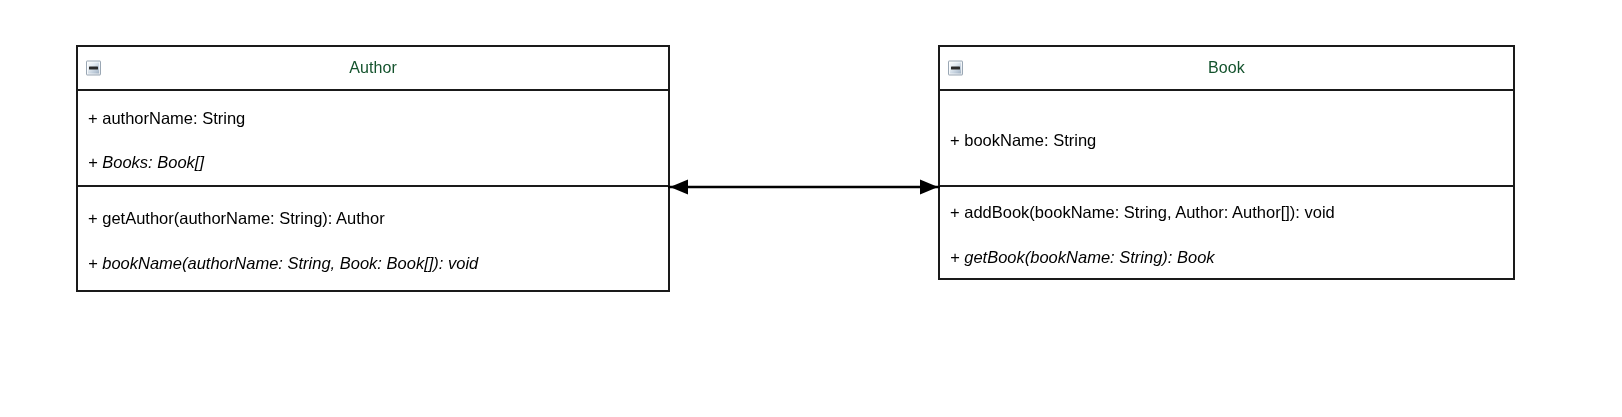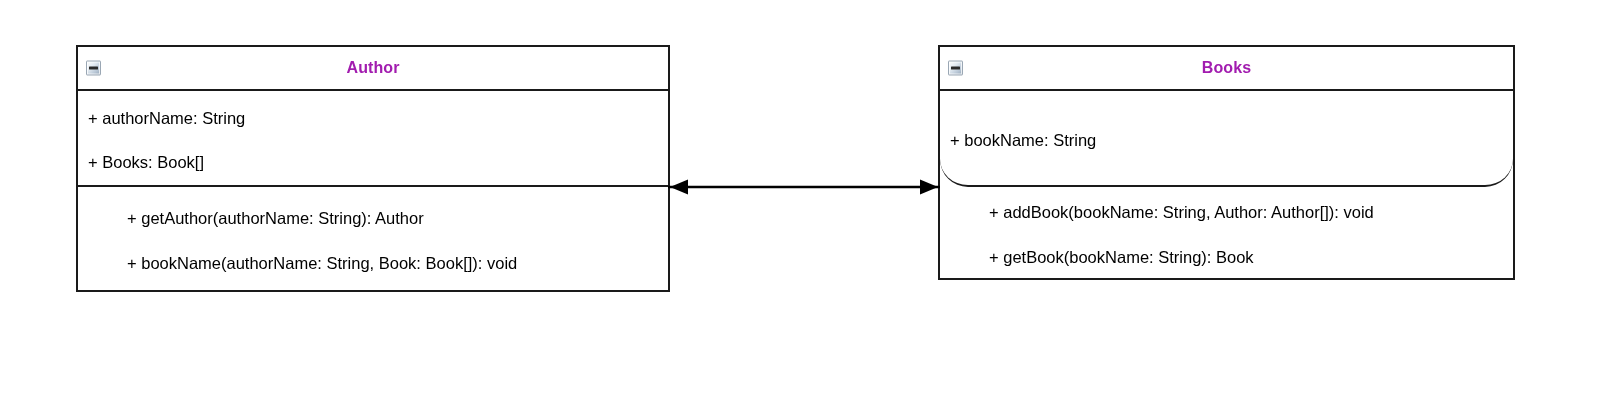--- a/index.html
+++ b/index.html
@@ -41,24 +41,24 @@
     height: 44px;
     border-bottom: 2px solid #1a1a1a;
     display: flex;
     align-items: center;
     justify-content: center;
     flex: none;
   }
 
   .class-title {
     font-size: 16px;
-    font-weight: bold;
+    font-weight: normal;
     letter-spacing: 0.1px;
     line-height: 1;
-    color: #a21caf;
+    color: #14532d;
   }
 
   
   .collapse-btn {
     position: absolute;
     left: 8px;
     top: 50%;
     transform: translateY(-50%);
     width: 15px;
     height: 15px;
@@ -85,32 +85,32 @@
     display: flex;
     flex-direction: column;
     justify-content: center;
   }
   .class-section.attributes {
     border-bottom: 2px solid #1a1a1a;
     flex: none;
   }
   .class-section.operations {
     flex: 1 1 auto;
-    margin-left: 39px;
   }
 
   .member-row {
     font-size: 16.5px;
     line-height: 1;
     color: #000000;
     white-space: nowrap;
     padding: 0 10px;
   }
   .member-row + .member-row {
     margin-top: 28px;
+    font-style: italic;
   }
 
   
   .connector {
     position: absolute;
     pointer-events: none;
   }
   .connector svg { display: block; overflow: visible; }
 </style>
 </head>
@@ -137,24 +137,24 @@
       <div class="member-row">+ bookName(authorName: String, Book: Book[]): void</div>
     </div>
   </div>
 
   <div class="uml-class" id="class-book" style="left:938px; top:45px; width:577px; height:235px;">
 
     <div class="class-header">
       <span class="collapse-btn">
         <span class="minus-glyph"></span>
       </span>
-      <span class="class-title">Books</span>
+      <span class="class-title">Book</span>
     </div>
 
-    <div class="class-section attributes" style="height:96px;border-radius:28px;">
+    <div class="class-section attributes" style="height:96px;">
       <div class="member-row">+ bookName: String</div>
     </div>
 
     <div class="class-section operations">
       <div class="member-row">+ addBook(bookName: String, Author: Author[]): void</div>
       <div class="member-row">+ getBook(bookName: String): Book</div>
     </div>
   </div>
 
   <div class="connector" style="left:668px; top:172px; width:272px; height:30px;">

